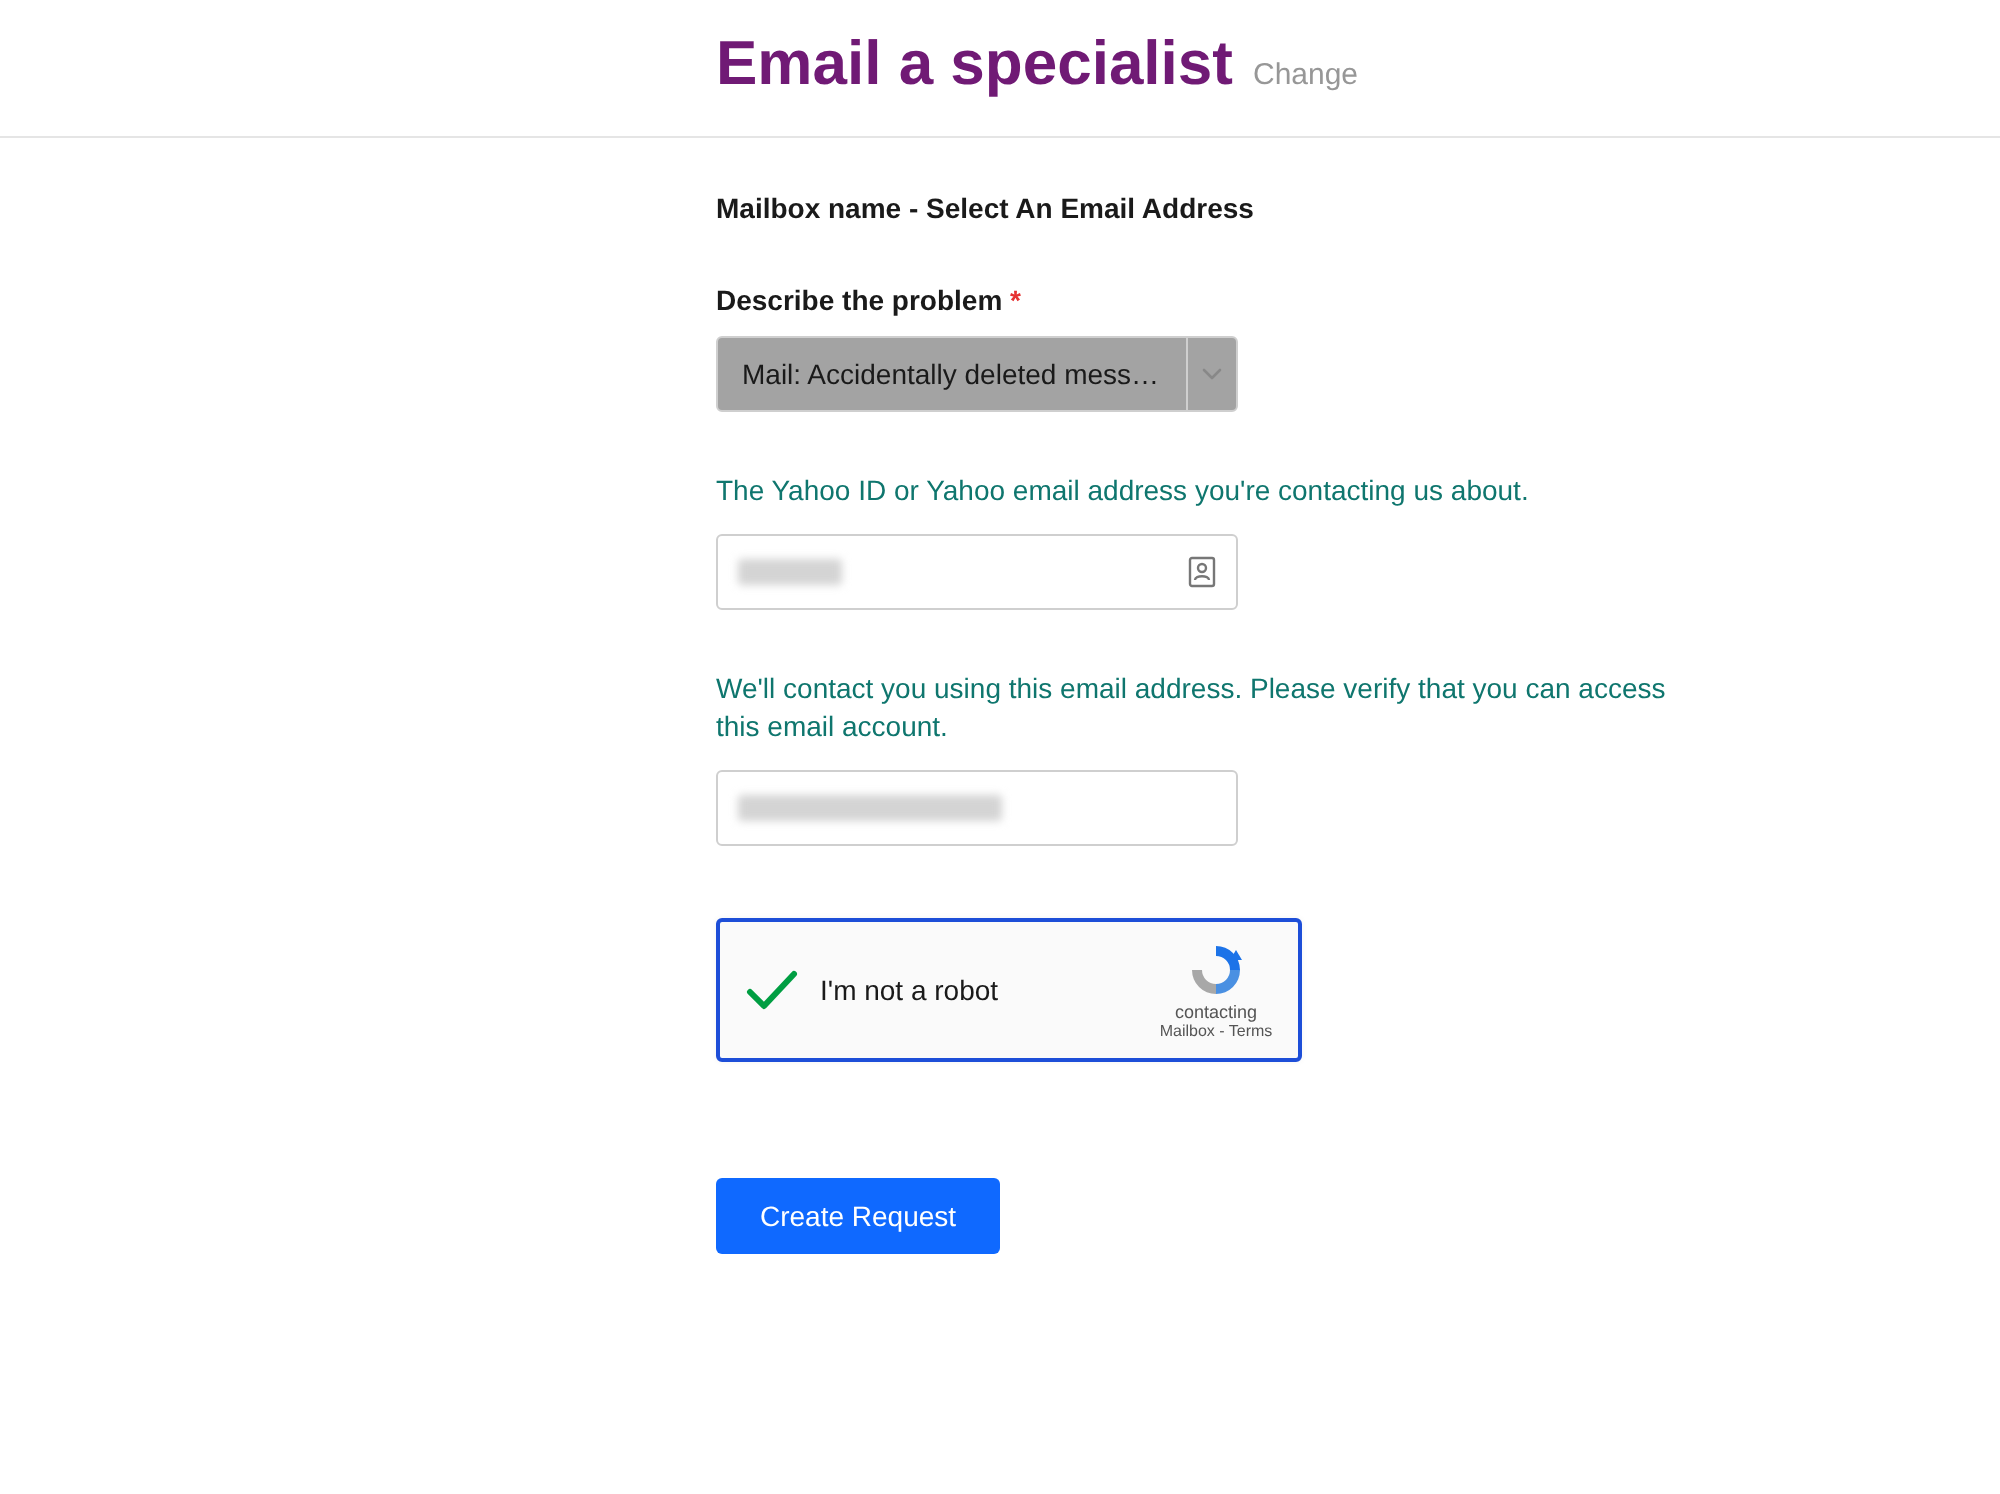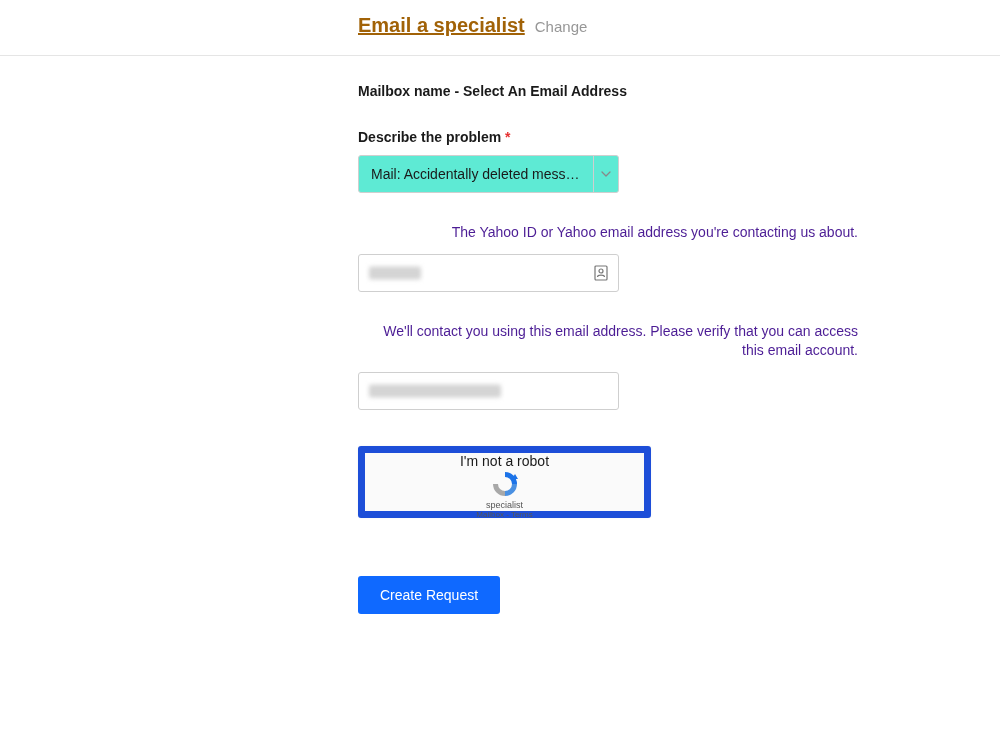--- a/index.html
+++ b/index.html
@@ -17,24 +17,23 @@
       padding: 14px 0 18px 0;
       border-bottom: 1px solid #e5e5e5;
     }
     .header-inner {
       margin-left: 358px;
       display: flex;
       align-items: baseline;
       gap: 10px;
     }
     .page-title {
-      font-size: 20px;
+      font-size: 31px;
       font-weight: 700;
-      color: #a16207;
-      text-decoration: underline;
+      color: #701a75;
     }
     .change-link {
       font-size: 15px;
       color: #979797;
       cursor: pointer;
     }
     .content {
       margin-left: 358px;
       padding-top: 27px;
       width: 500px;
@@ -52,33 +51,32 @@
       font-size: 14px;
       font-weight: 600;
       color: #1a1a1a;
       margin-bottom: 4px;
     }
     .req {
       color: #e63232;
     }
     .field-hint {
       font-size: 14px;
-      color: #4c1d95;
+      color: #0f766e;
       margin-bottom: 4px;
       line-height: 1.4;
-      text-align: right;
     }
     .select-wrap {
       display: flex;
       width: 261px;
       border: 1px solid #cfcfcf;
       border-radius: 3px;
       height: 38px;
       margin-top: 10px;
-      background: #5eead4;
+      background: #a3a3a3;
     }
     .select-value-box {
       flex: 1;
       padding: 0 12px;
       display: flex;
       align-items: center;
       overflow: hidden;
     }
     .select-value {
       font-size: 14px;
@@ -124,29 +122,28 @@
       position: absolute;
       right: 10px;
       top: 50%;
       transform: translateY(-50%);
       width: 14px;
       height: 16px;
     }
     .recaptcha {
       width: 293px;
       height: 72px;
-      border: 7px solid #1d4ed8;
+      border: 2px solid #1d4ed8;
       border-radius: 3px;
       display: flex;
       align-items: center;
       padding: 0 12px;
       margin-top: 36px;
       box-shadow: 0 0 3px rgba(0,0,0,0.05);
       background: #fafafa;
-      flex-direction: column;
     }
     .check-icon {
       width: 28px;
       height: 22px;
       margin-right: 10px;
     }
     .recaptcha-label {
       font-size: 14px;
       color: #1a1a1a;
       flex: 1;
@@ -238,20 +235,20 @@
       <path d="M3 12 L10 19 L25 3" stroke="#009e42" stroke-width="3" fill="none" stroke-linecap="round" stroke-linejoin="round"></path>
     </svg>
     <div class="recaptcha-label">I'm not a robot</div>
     <div class="recaptcha-right">
       <svg class="recaptcha-logo" viewBox="0 0 30 30">
         <path d="M15 3 A12 12 0 0 1 27 15 L22 15 A7 7 0 0 0 15 8 Z" fill="#1c73e8"></path>
         <path d="M27 15 A12 12 0 0 1 15 27 L15 22 A7 7 0 0 0 22 15 Z" fill="#4a90e2"></path>
         <path d="M15 27 A12 12 0 0 1 3 15 L8 15 A7 7 0 0 0 15 22 Z" fill="#a8a8a8"></path>
         <polygon points="25,5 28,10 22,10" fill="#1c73e8"></polygon>
       </svg>
-      <div class="recaptcha-brand">specialist</div>
+      <div class="recaptcha-brand">contacting</div>
       <div class="recaptcha-terms">Mailbox - Terms</div>
     </div>
   </div>
 
   <button class="submit-btn">Create Request</button>
 
 </div>
 
 </body></html>

